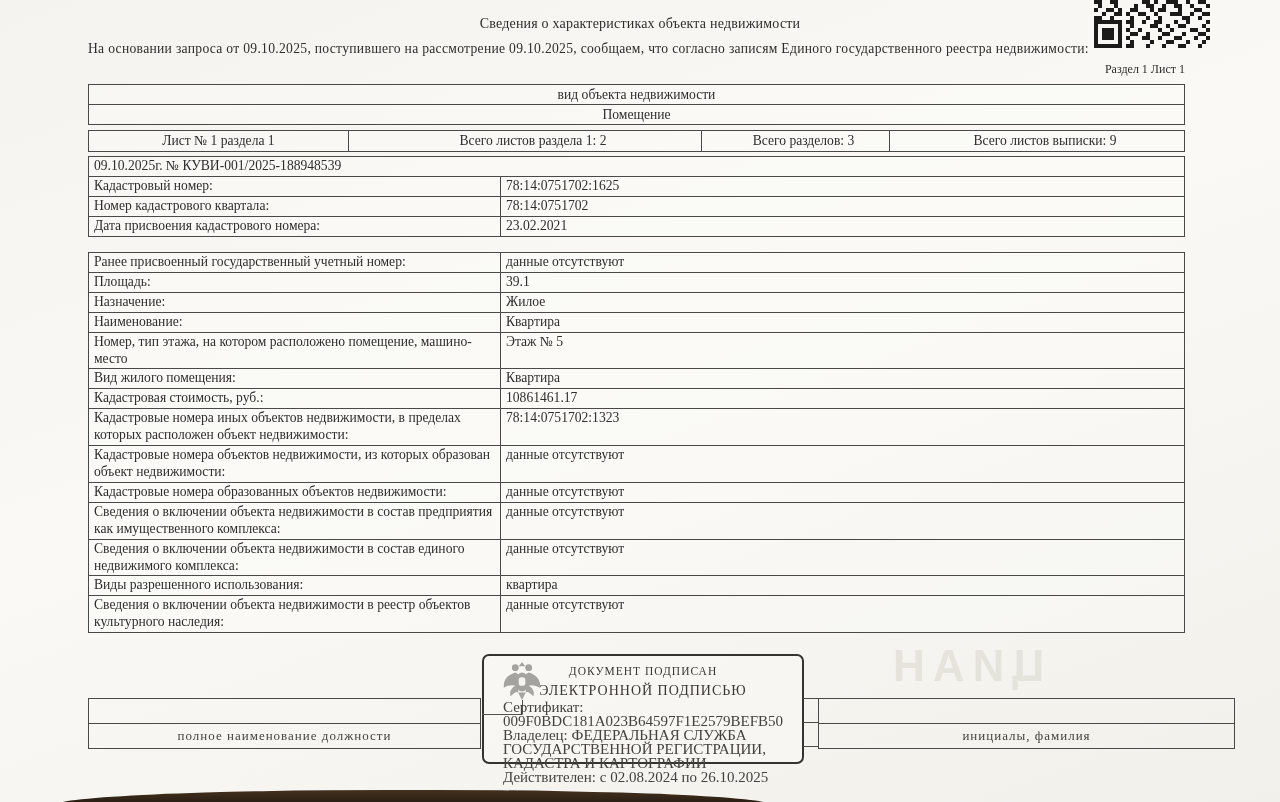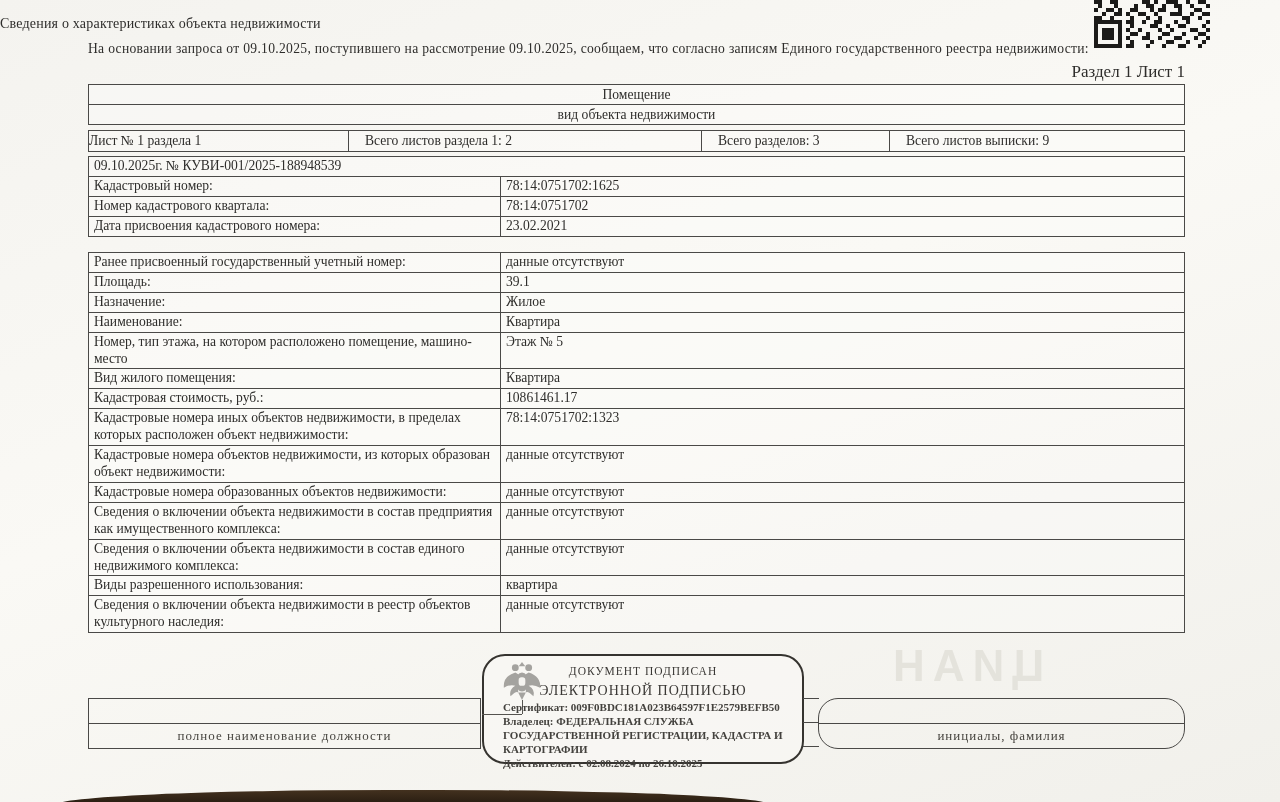--- a/index.html
+++ b/index.html
@@ -3,62 +3,62 @@
 <meta charset="utf-8">
 <style>
   html,body { margin:0; padding:0; }
   .page {
     position:relative; width:1280px; height:802px; overflow:hidden;
     background:linear-gradient(160deg,#f4f3ef 0%,#faf9f5 45%,#f1f0eb 100%);
     font-family:"Liberation Serif","DejaVu Serif",serif;
     color:#2e2d2b;
   }
   .abs { position:absolute; }
-  .title { top:16px; left:0; width:1280px; font-size:14px; letter-spacing:.2px; }
+  .title { top:16px; left:0; width:1280px; text-align:center; font-size:14px; letter-spacing:.2px; }
   .intro { top:41px; left:88px; width:1100px; font-size:13.6px; letter-spacing:.3px; white-space:nowrap; }
-  .section-sheet { top:62px; left:88px; width:1097px; text-align:right; font-size:17px; }
+  .section-sheet { top:62px; left:88px; width:1097px; text-align:right; font-size:12px; }
 
   .tbl { position:absolute; left:88px; width:1097px; border:1px solid #4a4947; box-sizing:border-box; background:rgba(255,255,255,0.25); }
   .trow { display:flex; align-items:stretch; }
   .trow + .trow { border-top:1px solid #4a4947; }
   .cell { font-size:13.6px; line-height:16.9px; padding:1px 4px 1px 5px; box-sizing:border-box; }
   .label { width:412px; flex:none; border-right:1px solid #4a4947; }
   .value { flex:1; }
   .value-narrow { max-width:600px; }
   .full { flex:1; }
   .hrow { text-align:center; font-size:13.6px; line-height:19px; height:19px; }
   .hrow + .hrow { border-top:1px solid #4a4947; }
   .sheetrow { display:flex; }
-  .scell { text-align:left; font-size:13.6px; line-height:20px; height:20px; box-sizing:border-box; }
+  .scell { text-align:center; font-size:13.6px; line-height:20px; height:20px; box-sizing:border-box; }
   .scell + .scell { border-left:1px solid #4a4947;padding-left:16px; }
   .sc1{ width:259px; } .sc2{ width:353px; } .sc3{ width:188px; } .sc4{ flex:1; }
 
   .watermark {
     top:641px; left:885px; font-family:"Liberation Sans",sans-serif; font-weight:bold;
     font-size:44px; letter-spacing:8px; color:#dbd9d1; opacity:.6; transform:scaleX(-1);
   }
 
   .stamp {
     top:654px; left:482px; width:322px; height:110px; box-sizing:border-box;
-    border:2.5px solid #35332f; border-radius:23px; background:rgba(249,248,244,.65);
+    border:2.5px solid #35332f; border-radius:7px; background:rgba(249,248,244,.65);
   }
   .stamp-line1 { position:absolute; top:9px; left:0; width:100%; text-align:center; font-size:11.5px; letter-spacing:1px; color:#3a3835; }
   .stamp-line2 { position:absolute; top:27px; left:0; width:100%; text-align:center; font-size:14px; letter-spacing:1px; color:#3a3835; }
-  .stamp-small { position:absolute; top:44px; left:19px; width:288px; font-size:11px; line-height:14px; color:#44423e;font-weight:bold; }
+  .stamp-small { position:absolute; top:44px; left:19px; width:288px; font-size:15px; line-height:14px; color:#44423e; }
   .stamp-small div { white-space:normal; }
   .emblem { position:absolute; top:4px; left:16px; }
   .stamp-vline { position:absolute; left:38px; top:44px; width:1px; height:14px; background:#55534f; }
   .stamp-hline { position:absolute; left:-2px; top:58px; width:40px; height:1px; background:#55534f; }
 
   .ftbl { position:absolute; top:698px; border:1px solid #4a4947; box-sizing:border-box; }
   .ftbl .frow { height:24px; }
   .ftbl .frow + .frow { border-top:1px solid #4a4947; }
   .fcaption { text-align:center; font-size:13px; line-height:24px; letter-spacing:1px; color:#46443f; }
   .ftbl-left { left:88px; width:393px; }
-  .ftbl-right { left:818px; width:367px;border-radius:20px; }
+  .ftbl-right { left:818px; width:417px; }
   .connector { position:absolute; height:1px; background:#4a4947; left:803px; width:16px; }
 
   .desk-edge {
     position:absolute; left:56px; top:790px; width:714px; height:30px;
     background:linear-gradient(#43311f 0%, #1a120a 70%);
     border-radius:50% / 16px;
   }
   .qr { position:absolute; left:1094px; top:0; }
 </style>
 </head>
@@ -148,22 +148,22 @@
     </g>
     <rect x="4" y="24" width="20" height="20" fill="#f7f6f2"></rect>
     <rect x="8" y="28" width="12" height="12" fill="#1c1b19"></rect>
   </svg>
 
   <div class="abs title">Сведения о характеристиках объекта недвижимости</div>
   <div class="abs intro">На  основании запроса от 09.10.2025, поступившего на рассмотрение 09.10.2025, сообщаем, что согласно записям Единого государственного реестра недвижимости:</div>
   <div class="abs section-sheet">Раздел 1 Лист 1</div>
 
   <div class="tbl" style="top:84px">
+    <div class="hrow">вид объекта недвижимости</div>
     <div class="hrow">Помещение</div>
-    <div class="hrow">вид объекта недвижимости</div>
   </div>
 
   <div class="tbl sheetrow" style="top:130px">
     <div class="scell sc1">Лист № 1 раздела 1</div>
     <div class="scell sc2">Всего листов раздела 1: 2</div>
     <div class="scell sc3">Всего разделов: 3</div>
     <div class="scell sc4">Всего листов выписки: 9</div>
   </div>
 
   <div class="tbl" style="top:156px">

